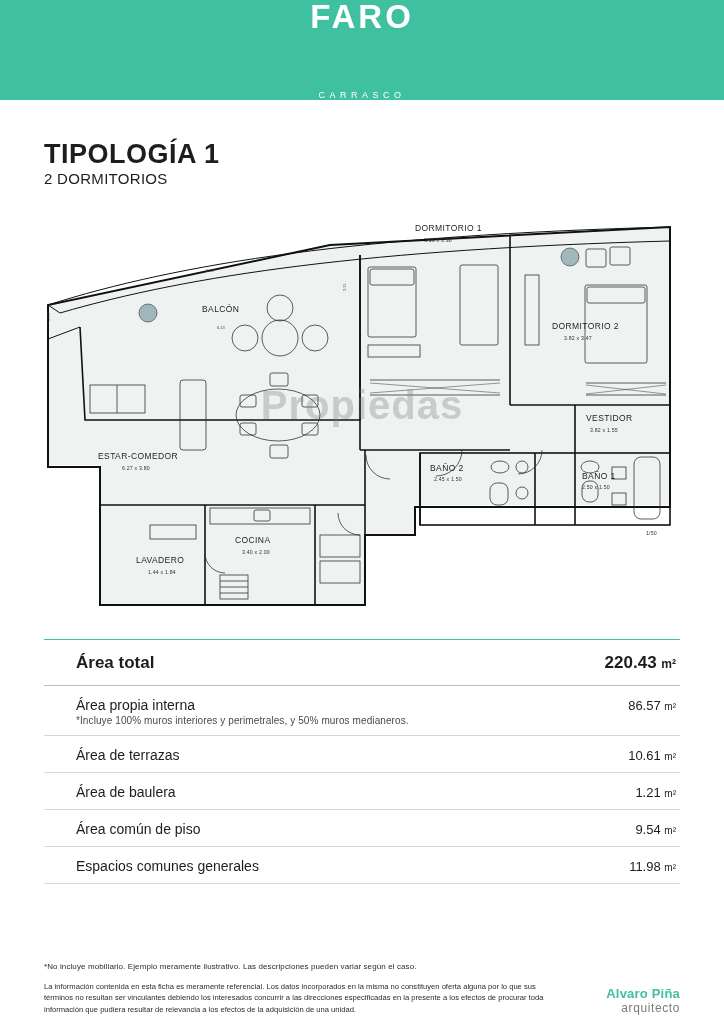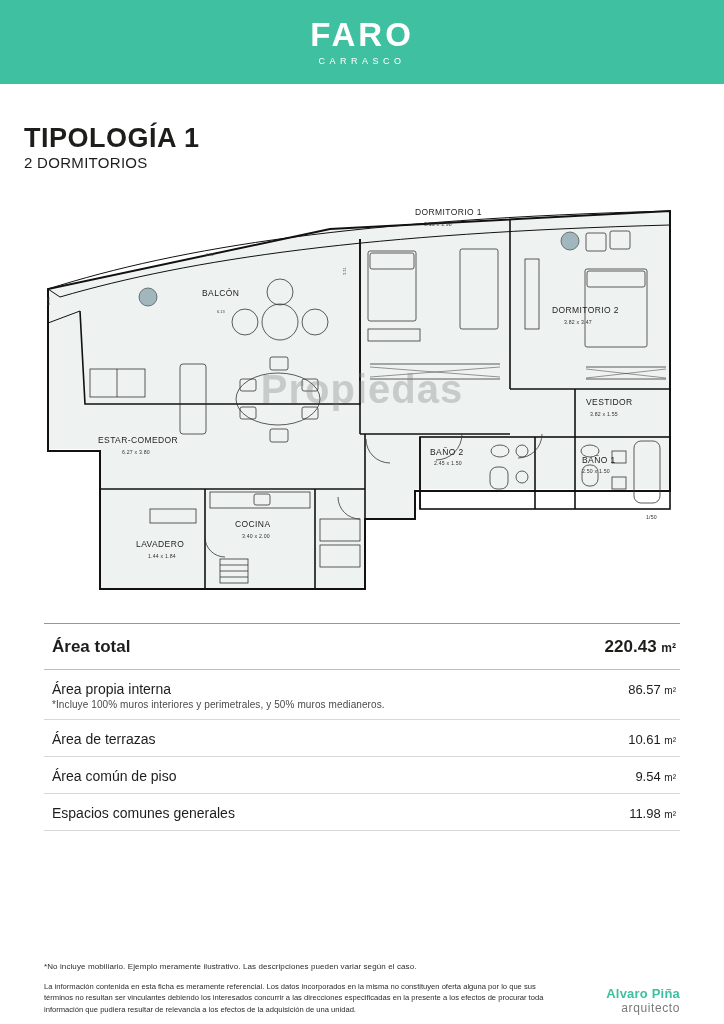--- a/index.html
+++ b/index.html
@@ -10,43 +10,43 @@
     background: #ffffff;
     font-family: "Liberation Sans", sans-serif;
     color: #1d1d1b;
     overflow: hidden;
     position: relative;
   }
 
   
   .header {
     width: 100%;
-    height: 84px;
+    height: 100px;
     background: #3fc0a0;
     display: flex;
     align-items: center;
-    justify-content: center;
+    justify-content: space-between;
     flex-direction: column;
   }
   .brand-main {
     color: #ffffff;
     font-size: 33px;
     letter-spacing: 3px;
     font-weight: bold;
     line-height: 1;
   }
   .brand-sub {
     color: #ffffff;
     font-size: 9px;
     letter-spacing: 4.5px;
     margin-top: 5px;
   }
 
   
-  .title-block { padding: 40px 0 0 24px; }
+  .title-block { padding: 40px 0 0 44px; }
   .title-main {
     font-size: 27px;
     font-weight: bold;
     letter-spacing: 0.5px;
     color: #1d1d1b;
     line-height: 1.1;
   }
   .title-sub {
     font-size: 15px;
     color: #1d1d1b;
@@ -104,21 +104,21 @@
   }
   .areas-value { font-size: 13px; }
   .areas-value .unit { font-size: 10px; }
   .areas-row.total .areas-value .unit { font-size: 12px; }
   .areas-note {
     font-size: 10px;
     color: #4a4a4a;
     margin-top: 2px;
     letter-spacing: 0.1px;
   }
-  .areas-cell-left { display: flex; flex-direction: column; }
+  .areas-cell-left { display: flex; flex-direction: column; margin-left: 24px; }
 
   
   .footer {
     position: absolute;
     left: 44px;
     right: 44px;
     bottom: 8px;
   }
   .footer-note {
     font-size: 8px;
@@ -353,20 +353,29 @@
   <div class="areas-row">
     <div class="areas-cell-left">
       <span class="areas-label">Área de terrazas</span>
     </div>
     <div class="areas-value">
       <span>10.61</span>
       <span class="unit">m²</span>
     </div>
   </div>
 
+  <div class="areas-row">
+    <div class="areas-cell-left">
+      <span class="areas-label">Área de baulera</span>
+    </div>
+    <div class="areas-value">
+      <span>1.21</span>
+      <span class="unit">m²</span>
+    </div>
+  </div>
 
   <div class="areas-row">
     <div class="areas-cell-left">
       <span class="areas-label">Área común de piso</span>
     </div>
     <div class="areas-value">
       <span>9.54</span>
       <span class="unit">m²</span>
     </div>
   </div>

